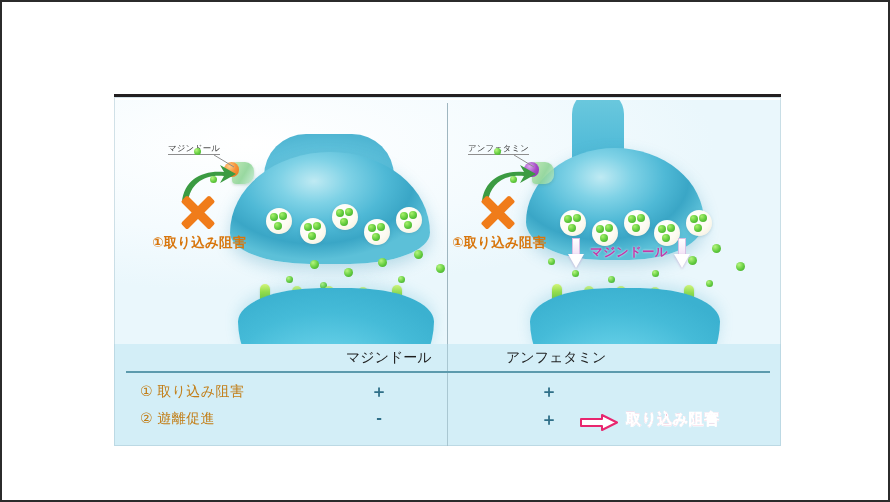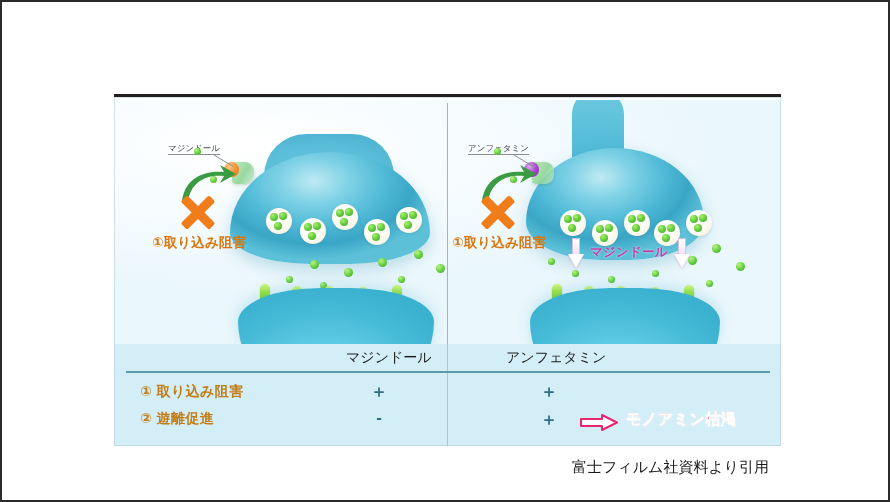--- a/index.html
+++ b/index.html
@@ -296,21 +296,21 @@
     color: #1d1d1d;
     white-space: nowrap;
   }
   .col-head.c1 { left: 232px; }
   .col-head.c2 { left: 392px; }
 
   .row-label {
     position: absolute;
     left: 26px;
     font-size: 14px;
-    font-weight: bold;
+    font-weight: normal;
     color: #c27d16;
     white-space: nowrap;
     letter-spacing: 0.4px;
   }
   .row-label.r1 { top: 39px; }
   .row-label.r2 { top: 66px; }
 
   .mark {
     position: absolute;
     font-size: 17px;
@@ -541,19 +541,18 @@
 
       <div class="row-label r2">② 遊離促進</div>
       <div class="mark m21">-</div>
       <div class="mark m22">＋</div>
 
       <div class="pink-arrow">
         <svg width="38" height="17" viewBox="0 0 38 17">
           <path d="M1,5 L22,5 L22,1 L37,8.5 L22,16 L22,12 L1,12 Z" fill="#ffffff" stroke="#e8266e" stroke-width="2" stroke-linejoin="round"></path>
         </svg>
       </div>
-      <div id="depletion">モノアミン枯渇</div>
+      <div id="depletion">取り込み阻害</div>
     </div>
 
   </div>
 
-  <div id="attribution">富士フィルム社資料より引用</div>
 </div>
 
 </body></html>

